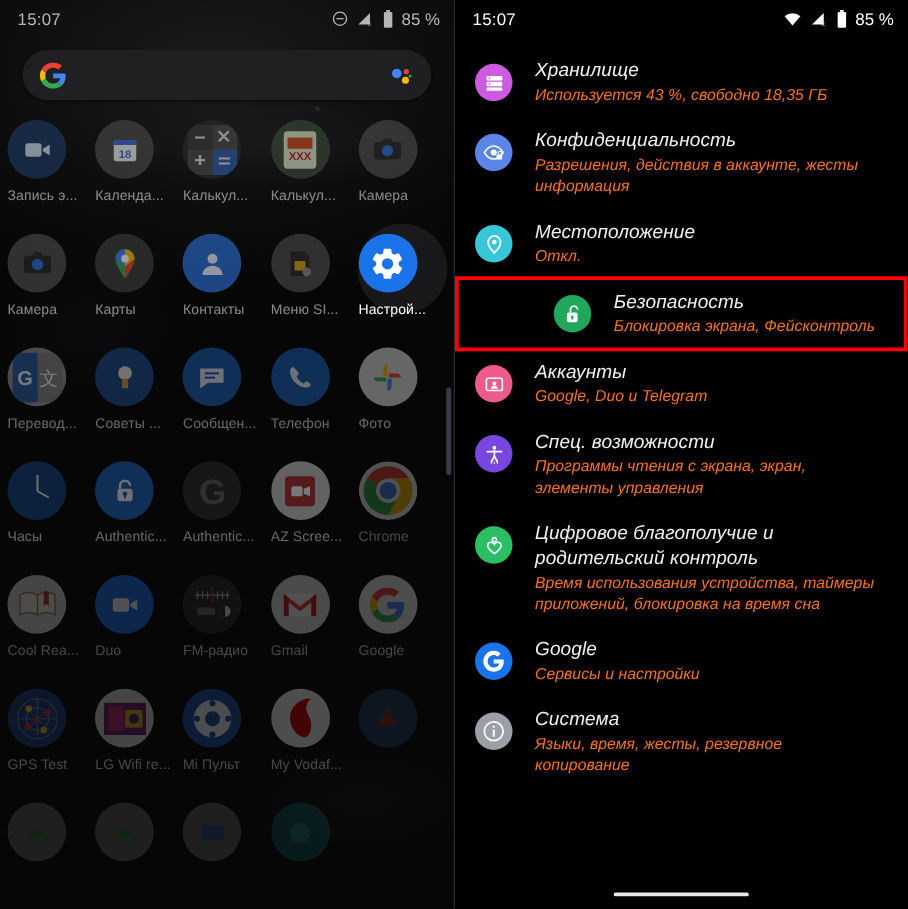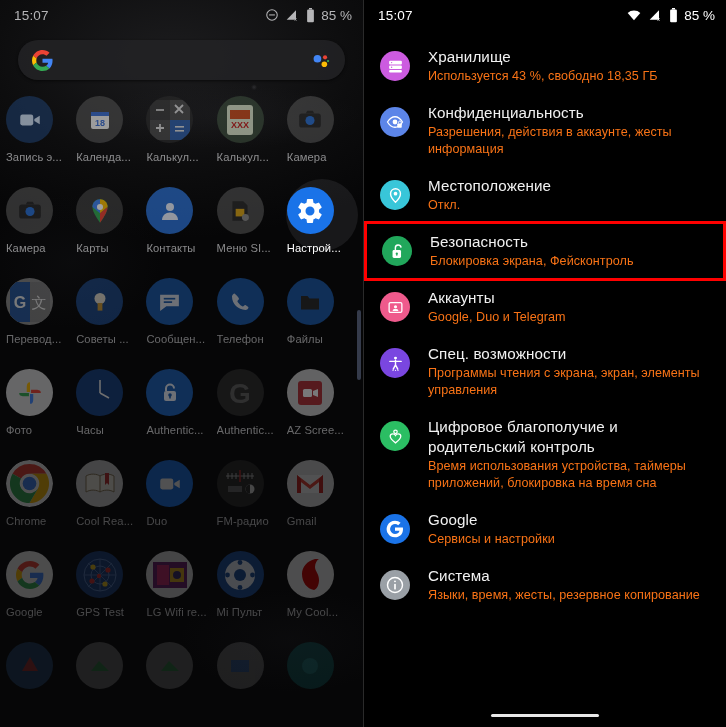--- a/index.html
+++ b/index.html
@@ -126,21 +126,21 @@
   }
 
   
   .phone-right {
     position: relative;
     width: 363px; height: 727px;
     background: #000;
     border-left: 1px solid #2a2a2a;
     overflow: hidden;
   }
-  .settings-list { padding: 8px 0 0 0; }
+  .settings-list { padding: 8px 0 0 0; font-style: italic; }
   .set-row {
     display: flex;
     align-items: flex-start;
     padding: 9px 16px 9px 16px;
     min-height: 56px;
     position: relative;
   }
   .set-ic {
     flex: 0 0 30px;
     width: 30px; height: 30px;
@@ -159,20 +159,21 @@
     font-size: 12.6px;
     color: #f97316;
     line-height: 17px;
     margin-top: 1px;
     letter-spacing: .05px;
   }
   .set-row.selected {
     outline: 3px solid #ff0000;
     outline-offset: -1px;
     margin: 0 2px;
+    justify-content: flex-end;
   }
   .navpill {
     position: absolute;
     left: 50%; margin-left: -54px;
     bottom: 10px;
     width: 108px; height: 3.5px;
     border-radius: 3px;
     background: #e8e8e8;
   }
 </style>
@@ -368,28 +369,20 @@
         <div class="app-lbl">Сообщен...</div>
       </div>
       <div class="app dim2">
         <div class="app-ic" style="background:#1c5fb5">
           <svg width="24" height="24" viewBox="0 0 24 24">
               <path fill="#e7eef8" d="M6.6 3.5 C5.5 3.5 4 5 4 6.6 c0 7.2 6.2 13.4 13.4 13.4 1.6 0 3.1-1.5 3.1-2.6 0-.5-2.8-2.4-3.4-2.4-.6 0-1.6 1.6-2.2 1.6-1.4 0-5.5-4.1-5.5-5.5 0-.6 1.6-1.6 1.6-2.2 0-.6-1.9-3.4-2.4-3.4z"></path>
             </svg>
         </div>
         <div class="app-lbl">Телефон</div>
       </div>
-      <div class="app dim2">
-        <div class="app-ic" style="background:#1c5fb5">
-          <svg width="24" height="24" viewBox="0 0 24 24">
-              <path d="M3 6 h6.5 l2 2.4 H21 v11 H3 Z" fill="#2b2b2b"></path>
-            </svg>
-        </div>
-        <div class="app-lbl">Файлы</div>
-      </div>
 
       <div class="app dim2">
         <div class="app-ic" style="background:#d8d8d8">
           <svg width="26" height="26" viewBox="0 0 24 24">
             <path d="M12 2 C9 2 9 5 9 7 v4 h3 Z" fill="#FBBC05"></path>
             <path d="M22 12 C22 9 19 9 17 9 h-4 v3 Z" fill="#EA4335"></path>
             <path d="M12 22 C15 22 15 19 15 17 v-4 h-3 Z" fill="#4285F4"></path>
             <path d="M2 12 C2 15 5 15 7 15 h4 v-3 Z" fill="#34A853"></path>
           </svg>
         </div>
@@ -543,21 +536,21 @@
         </div>
         <div class="app-lbl">Mi Пульт</div>
       </div>
       <div class="app dim">
         <div class="app-ic" style="background:#f0f0f0">
           <svg width="42" height="42" viewBox="0 0 42 42">
               <circle cx="21" cy="21" r="21" fill="#f2f2f2"></circle>
               <path d="M26 5 C18 7 13 13 13 20 c0 8 5 15 12 16 3-1 5-5 5-10 0-6-4-9-4-13 0-4 2-7 4-8 z" fill="#d00000"></path>
             </svg>
         </div>
-        <div class="app-lbl">My Cool...</div>
+        <div class="app-lbl">My Vodaf...</div>
       </div>
 
       <div class="app dim">
         <div class="app-ic" style="background:#1e3a5a">
           <svg width="30" height="30" viewBox="0 0 30 30">
               <path d="M15 6 L23 20 H7 Z" fill="#8a2a2a"></path>
             </svg>
         </div>
         <div class="app-lbl"></div>
       </div>

